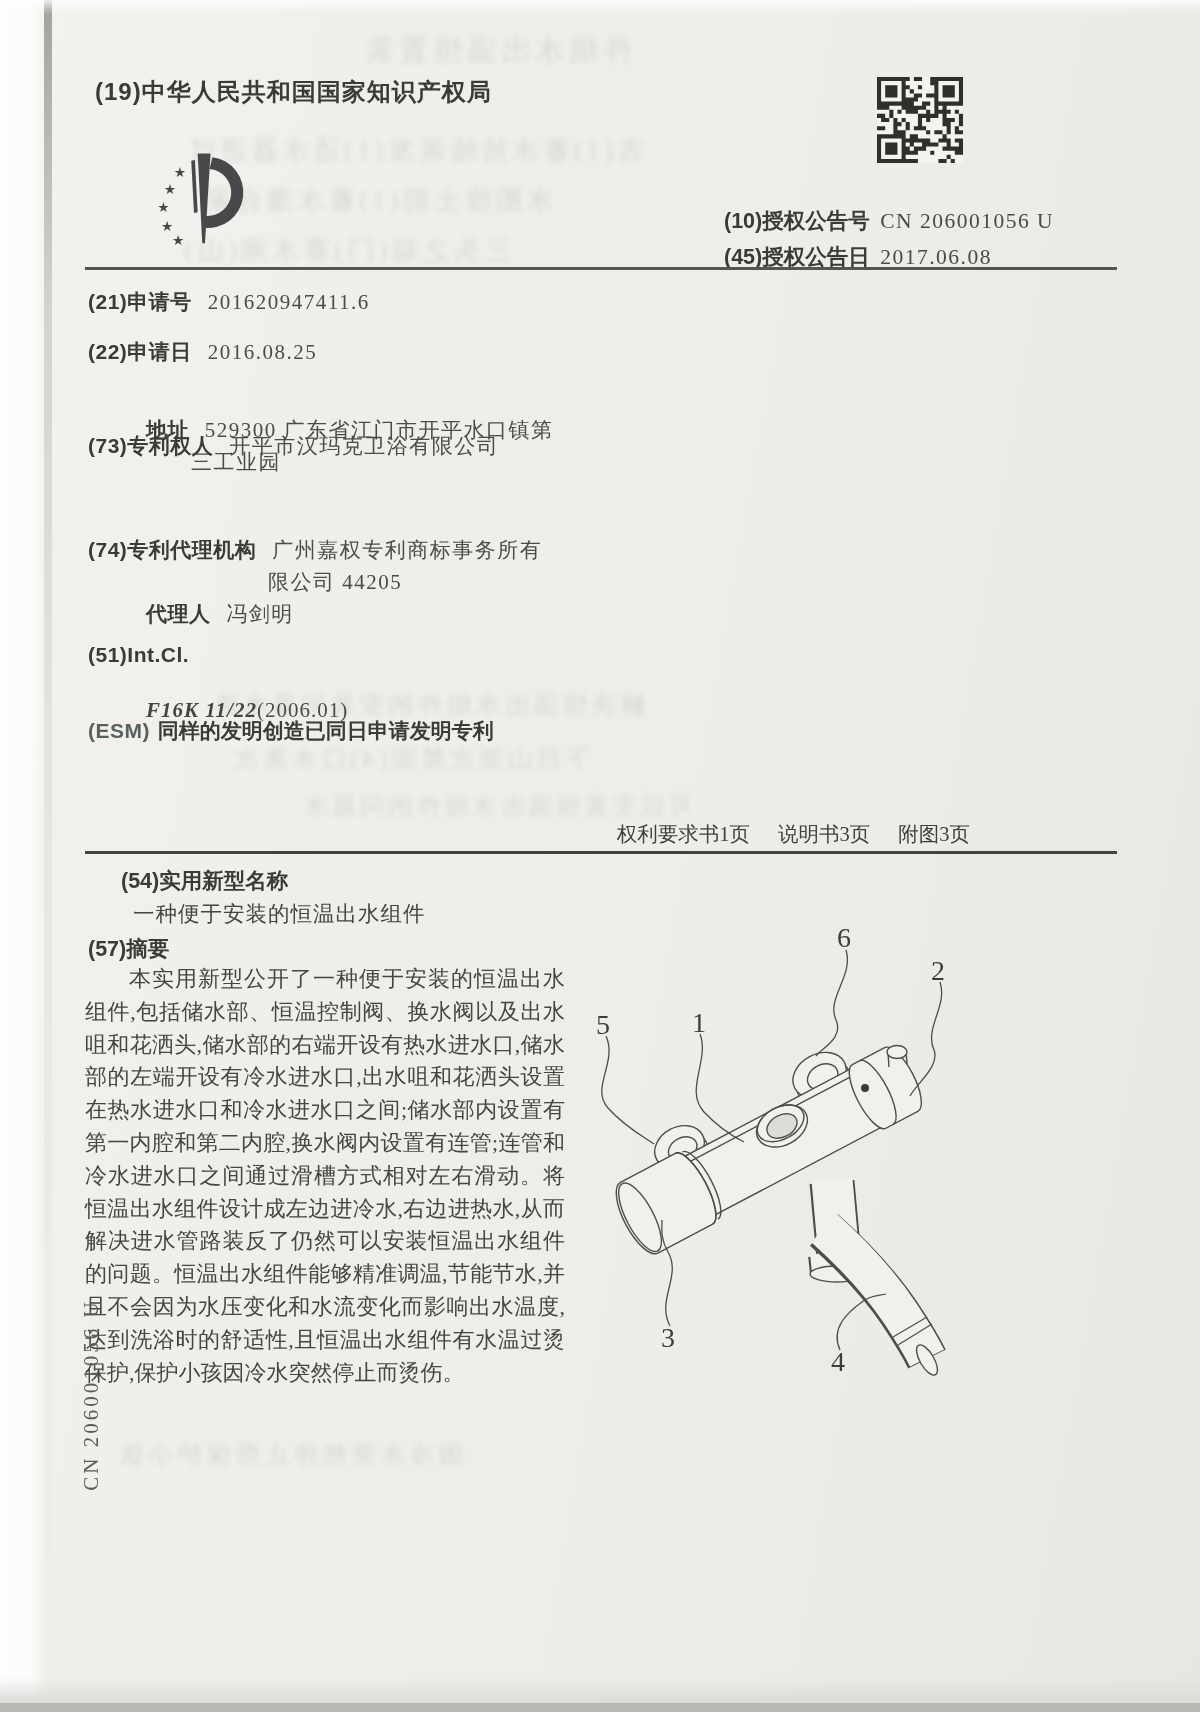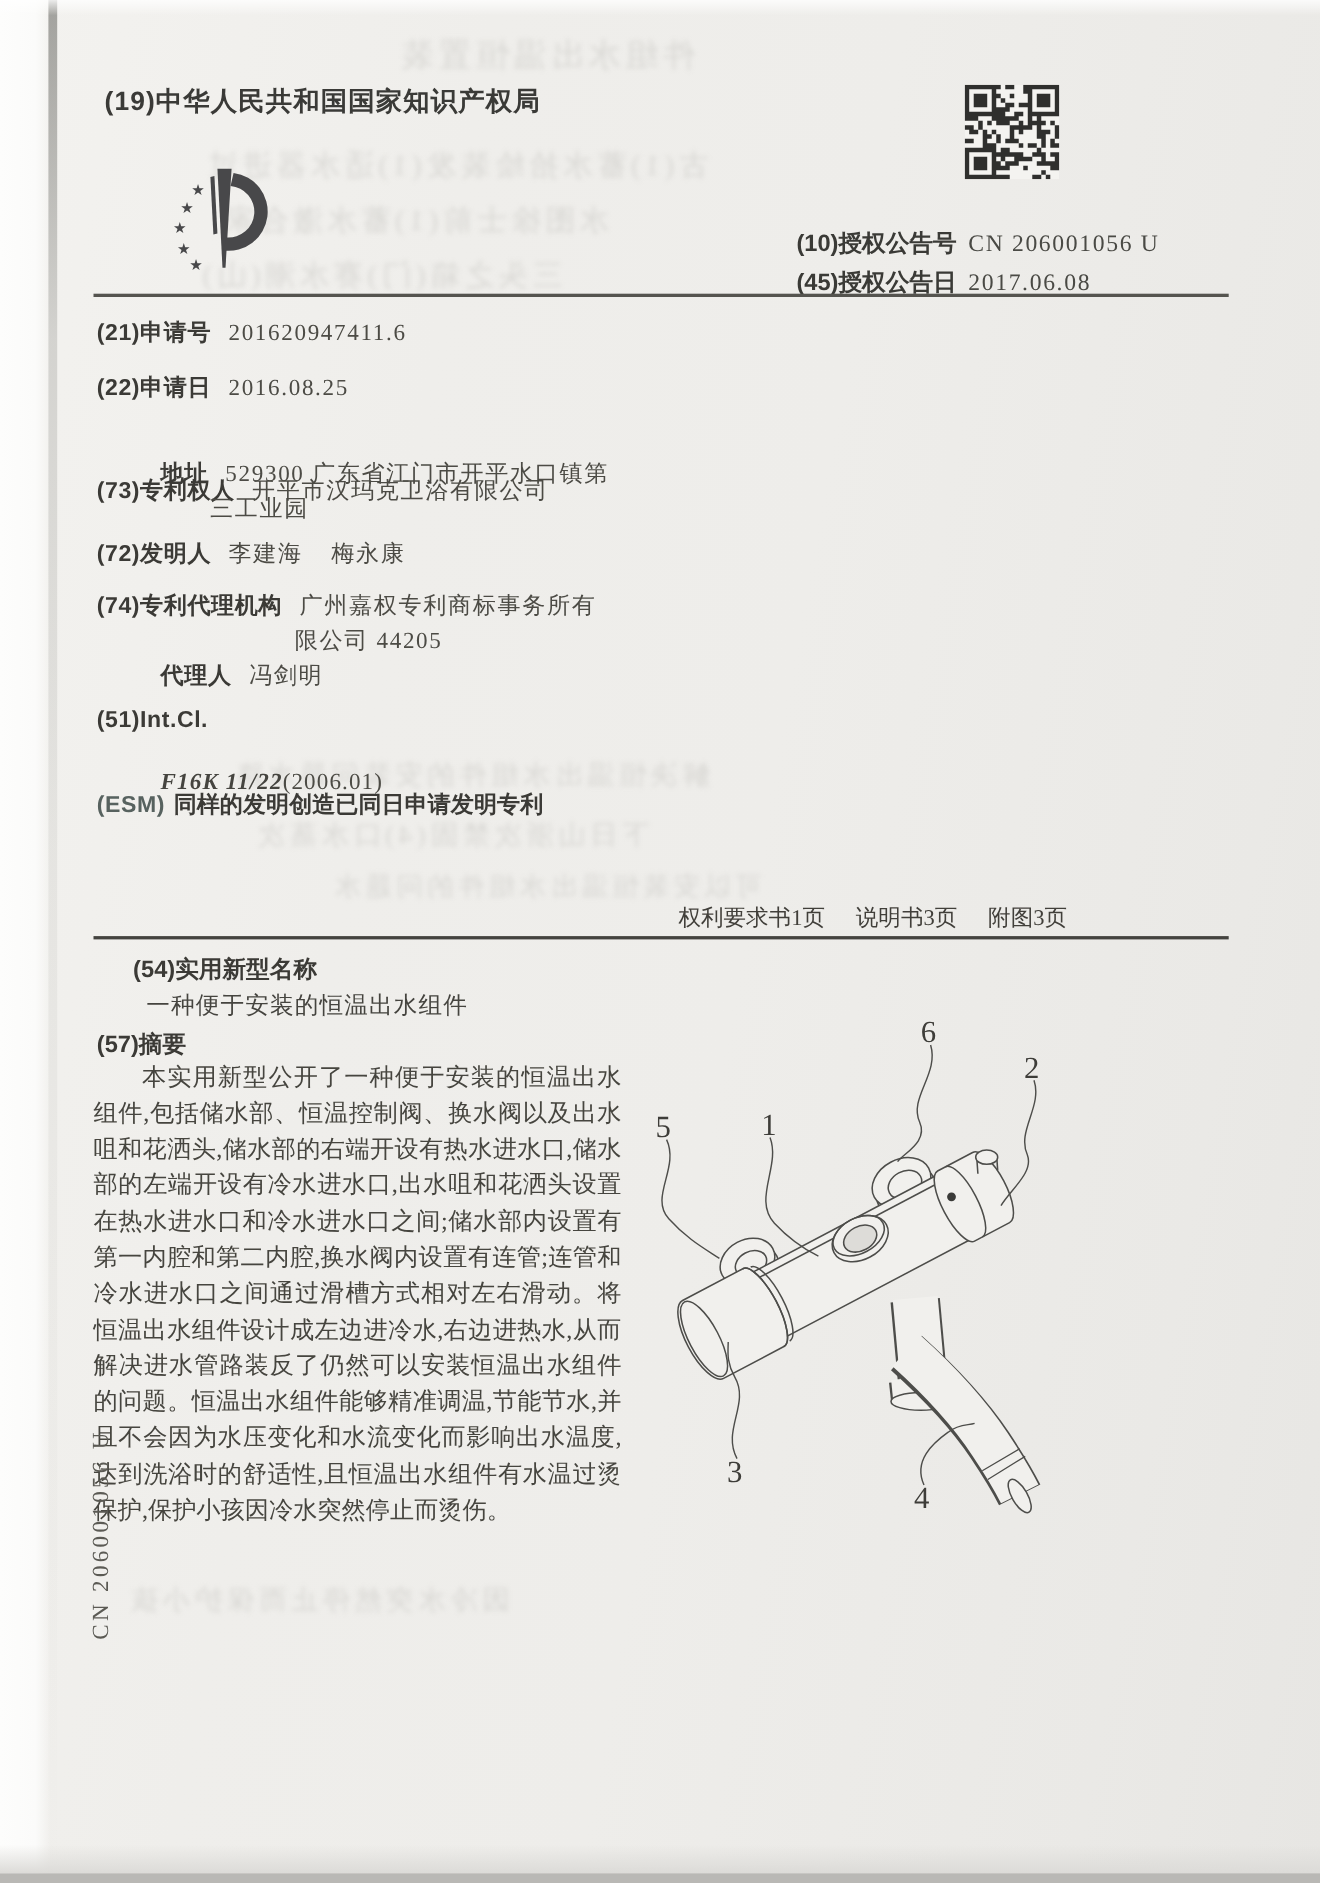--- a/index.html
+++ b/index.html
@@ -169,24 +169,20 @@
     <span class="lbl">(73)专利权人</span>
     <span class="val">开平市汉玛克卫浴有限公司</span>
   </div>
   <div class="row r-addr1">
     <span class="lbl">地址</span>
     <span class="val">529300 广东省江门市开平水口镇第</span>
   </div>
   <div class="row r-addr2">
     <span class="val" style="margin-left:0">三工业园</span>
   </div>
-  <div class="row r-inv">
-    <span class="lbl">(72)发明人</span>
-    <span class="val"><span>李建海</span><span>梅永康</span></span>
-  </div>
   <div class="row r-agency">
     <span class="lbl">(74)专利代理机构</span>
     <span class="val">广州嘉权专利商标事务所有</span>
   </div>
   <div class="row r-agency2">
     <span class="val" style="margin-left:0">限公司 44205</span>
   </div>
   <div class="row r-agent">
     <span class="lbl">代理人</span>
     <span class="val">冯剑明</span>

